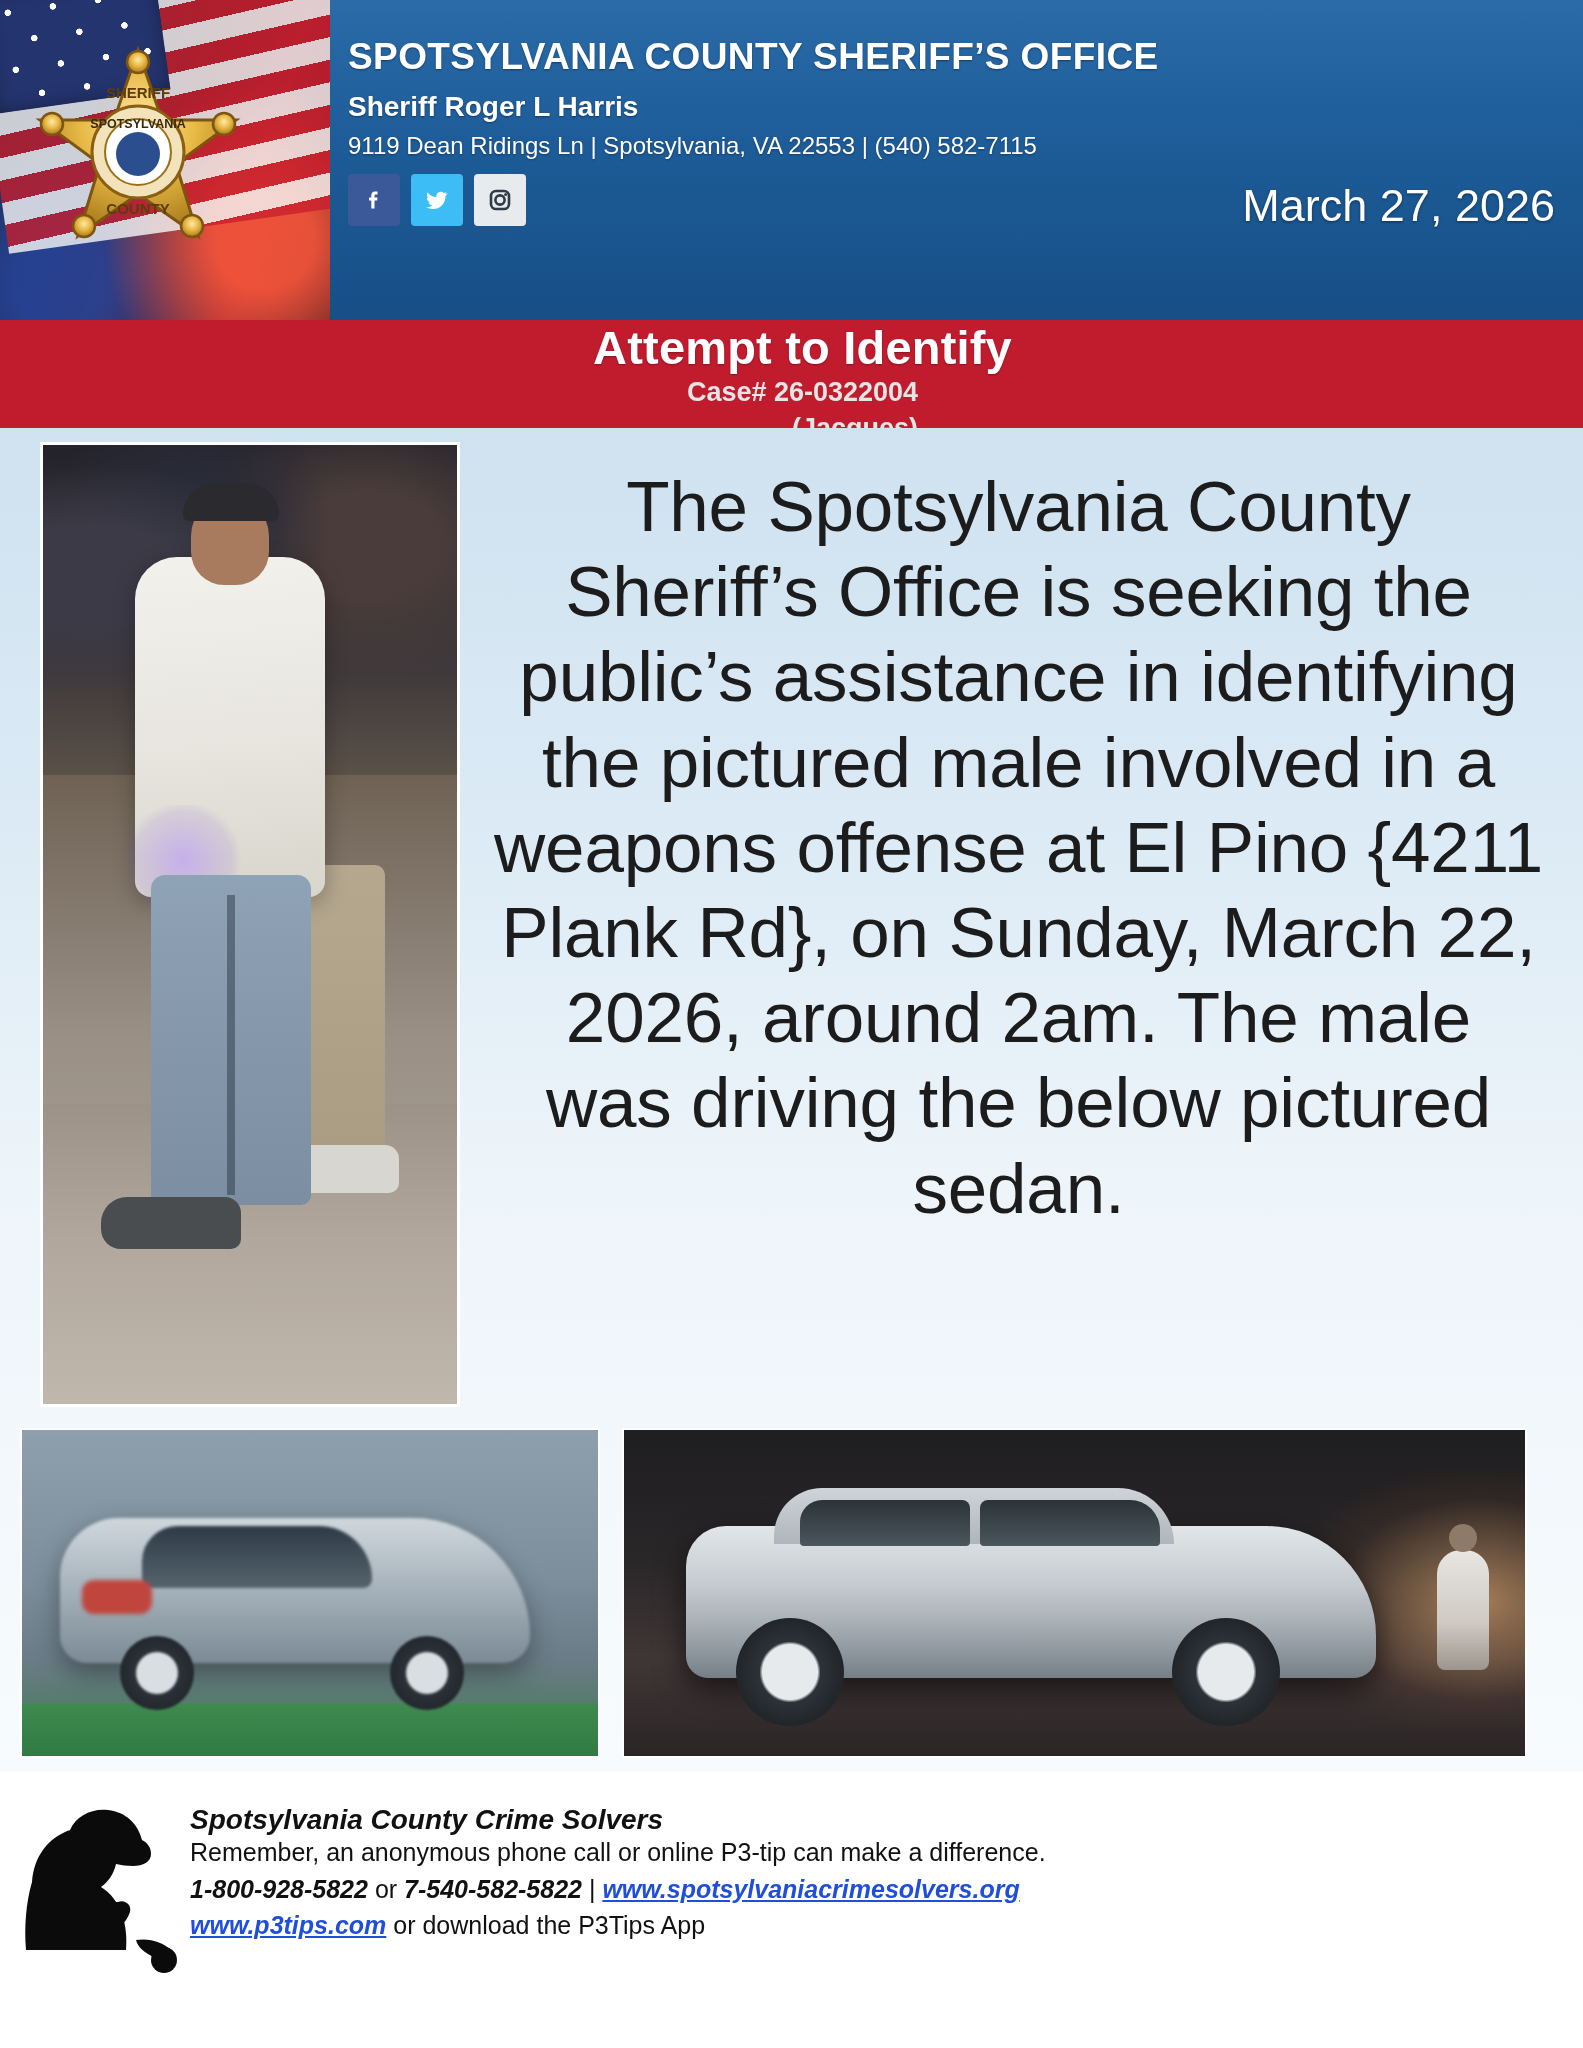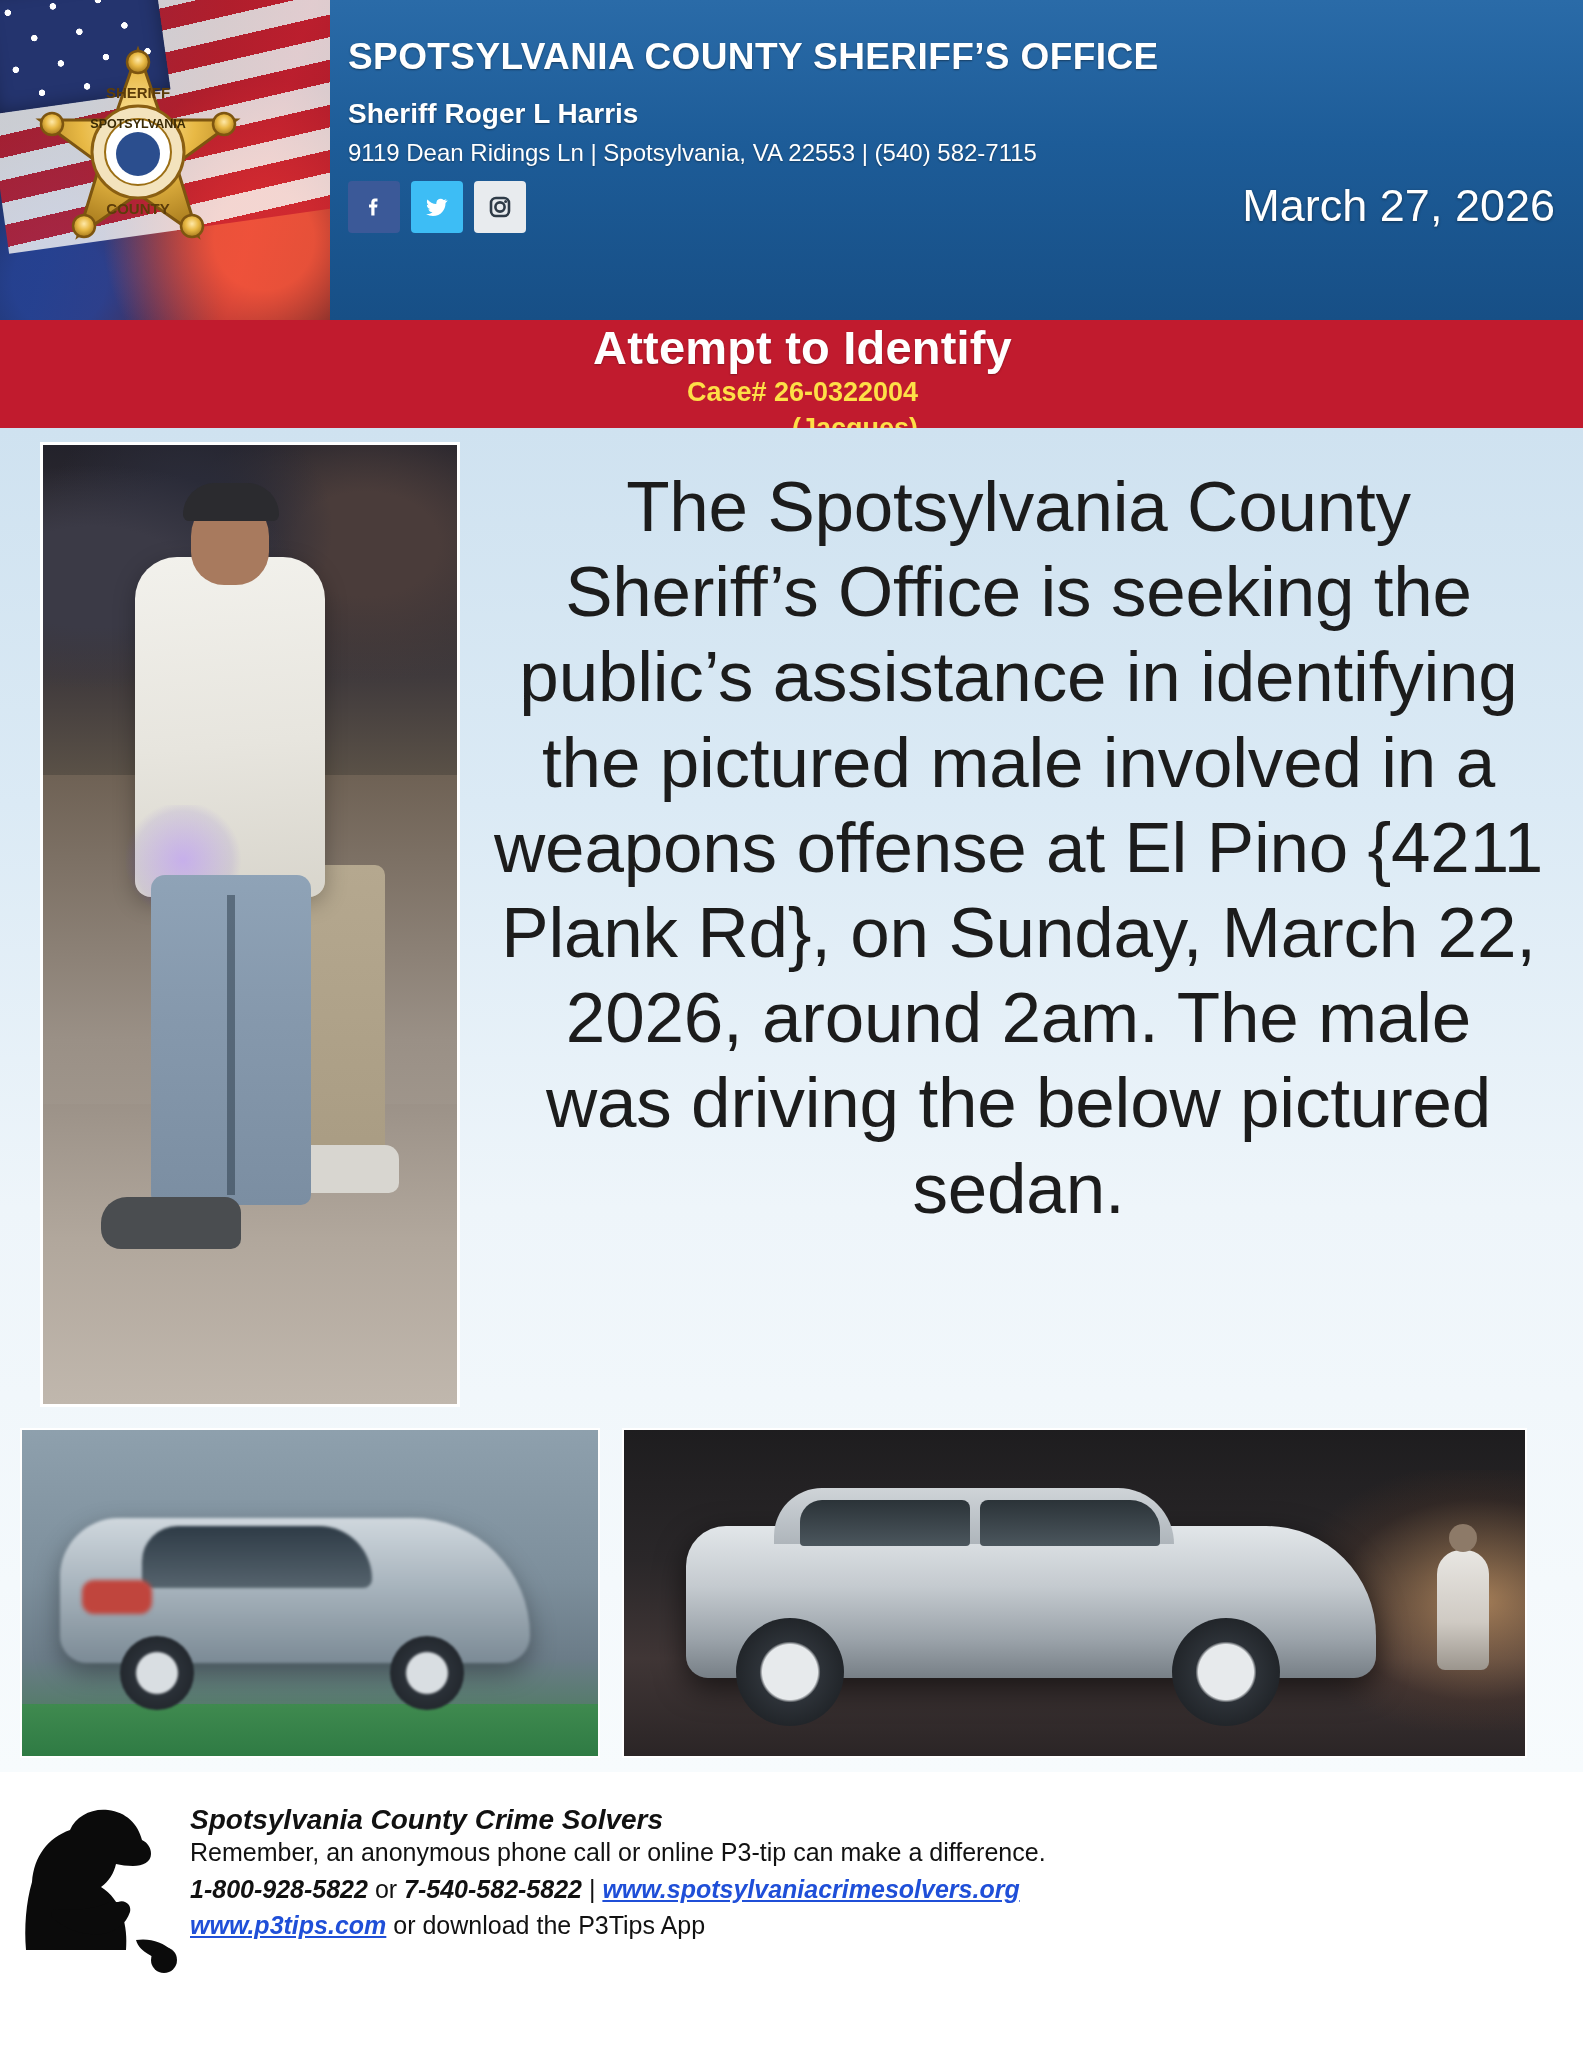--- a/index.html
+++ b/index.html
@@ -93,21 +93,21 @@
     left: 348px;
     top: 38px;
     right: 24px;
     color: #ffffff;
   }
   .agency-name {
     font-size: 37px;
     font-weight: bold;
     letter-spacing: 0.4px;
     line-height: 1.05;
-    margin-bottom: 21px;
+    margin-bottom: 14px;
     text-shadow: 0 1px 2px rgba(0,0,0,0.4);
   }
   .sheriff-name {
     font-size: 28px;
     font-weight: bold;
     margin-bottom: 9px;
     text-shadow: 0 1px 2px rgba(0,0,0,0.4);
   }
   .agency-address {
     font-size: 24px;
@@ -156,21 +156,21 @@
     flex-direction: column;
   }
   .banner-title {
     color: #ffffff;
     font-size: 47px;
     font-weight: bold;
     letter-spacing: 0.2px;
     text-shadow: 0 1px 2px rgba(0,0,0,0.3);
   }
   .banner-case {
-    color: #fde047;
+    color: #e5e5e5;
     text-align: right;
     font-size: 27px;
     font-weight: bold;
     line-height: 1.32;
   }
 
   
   .content {
     position: relative;
     height: 1344px;

